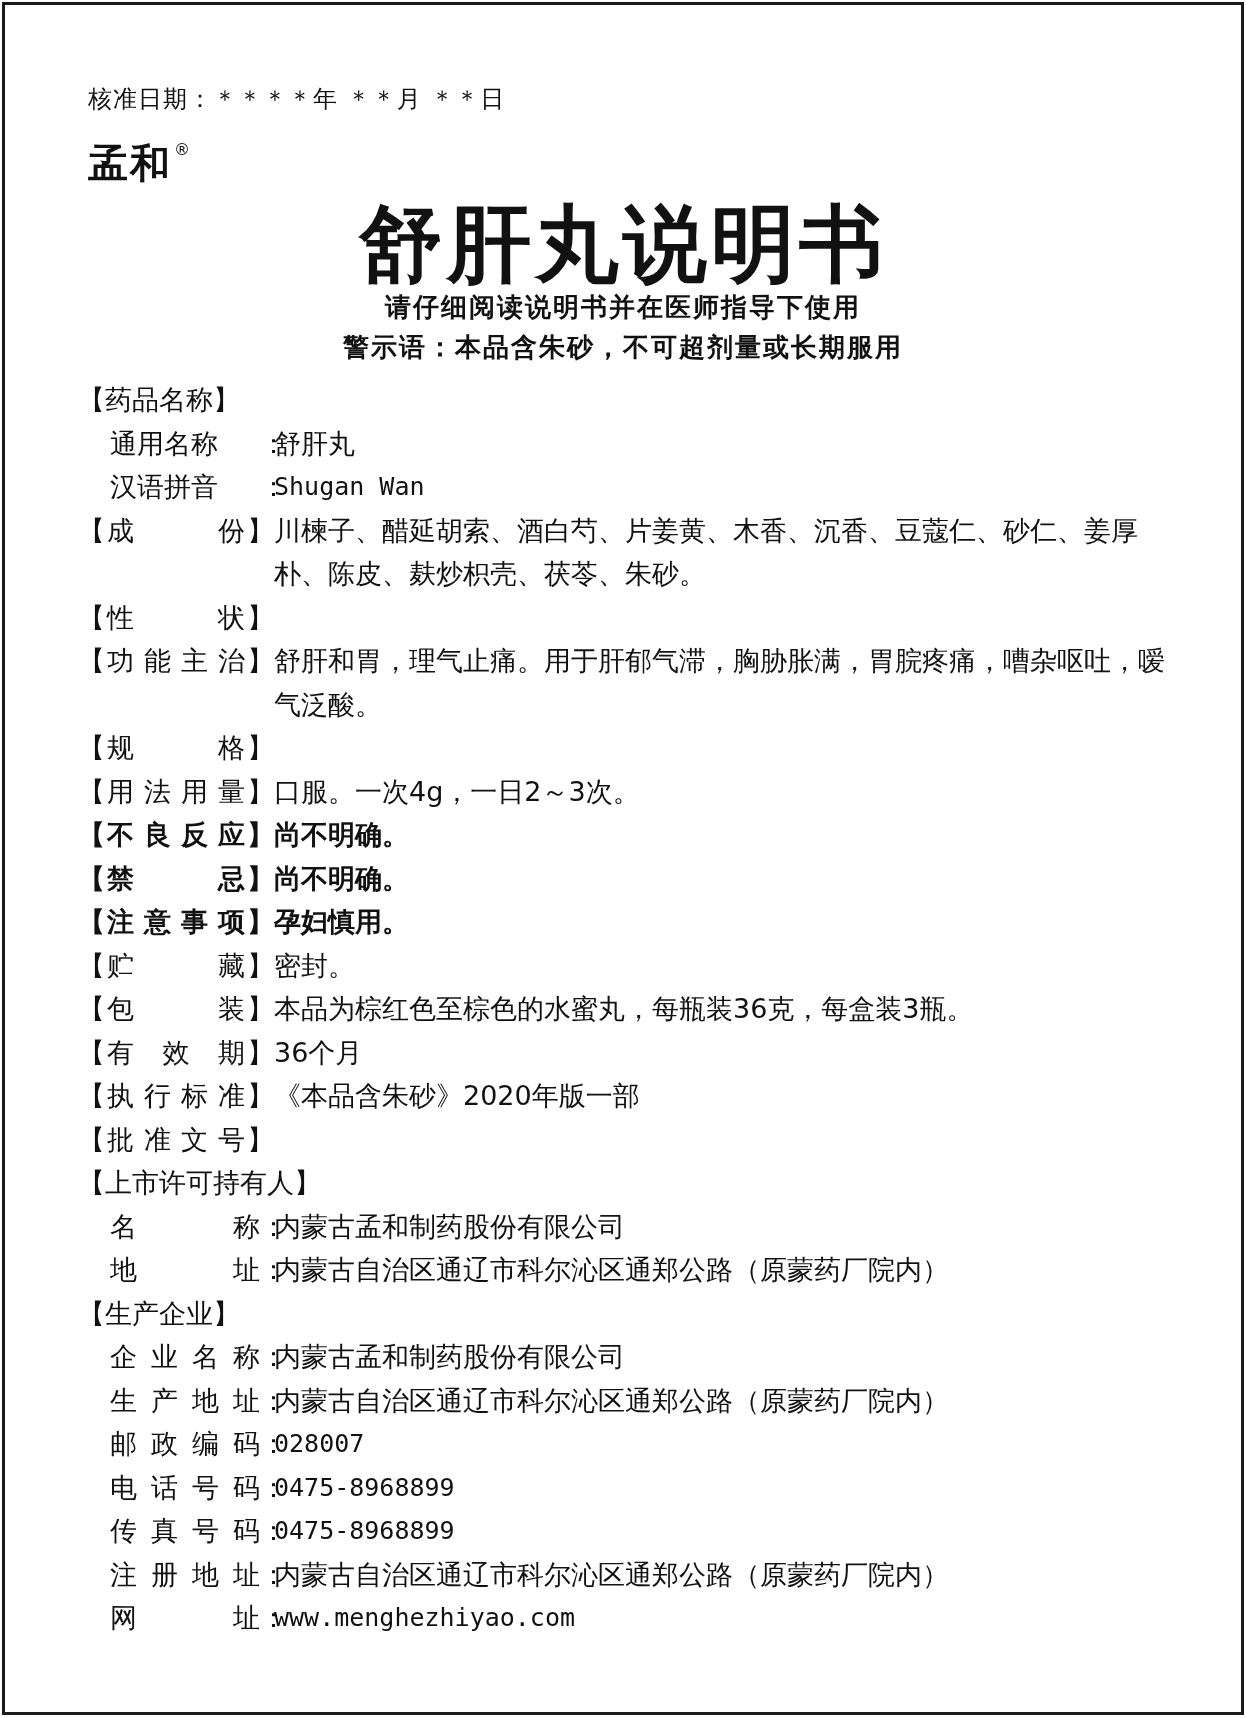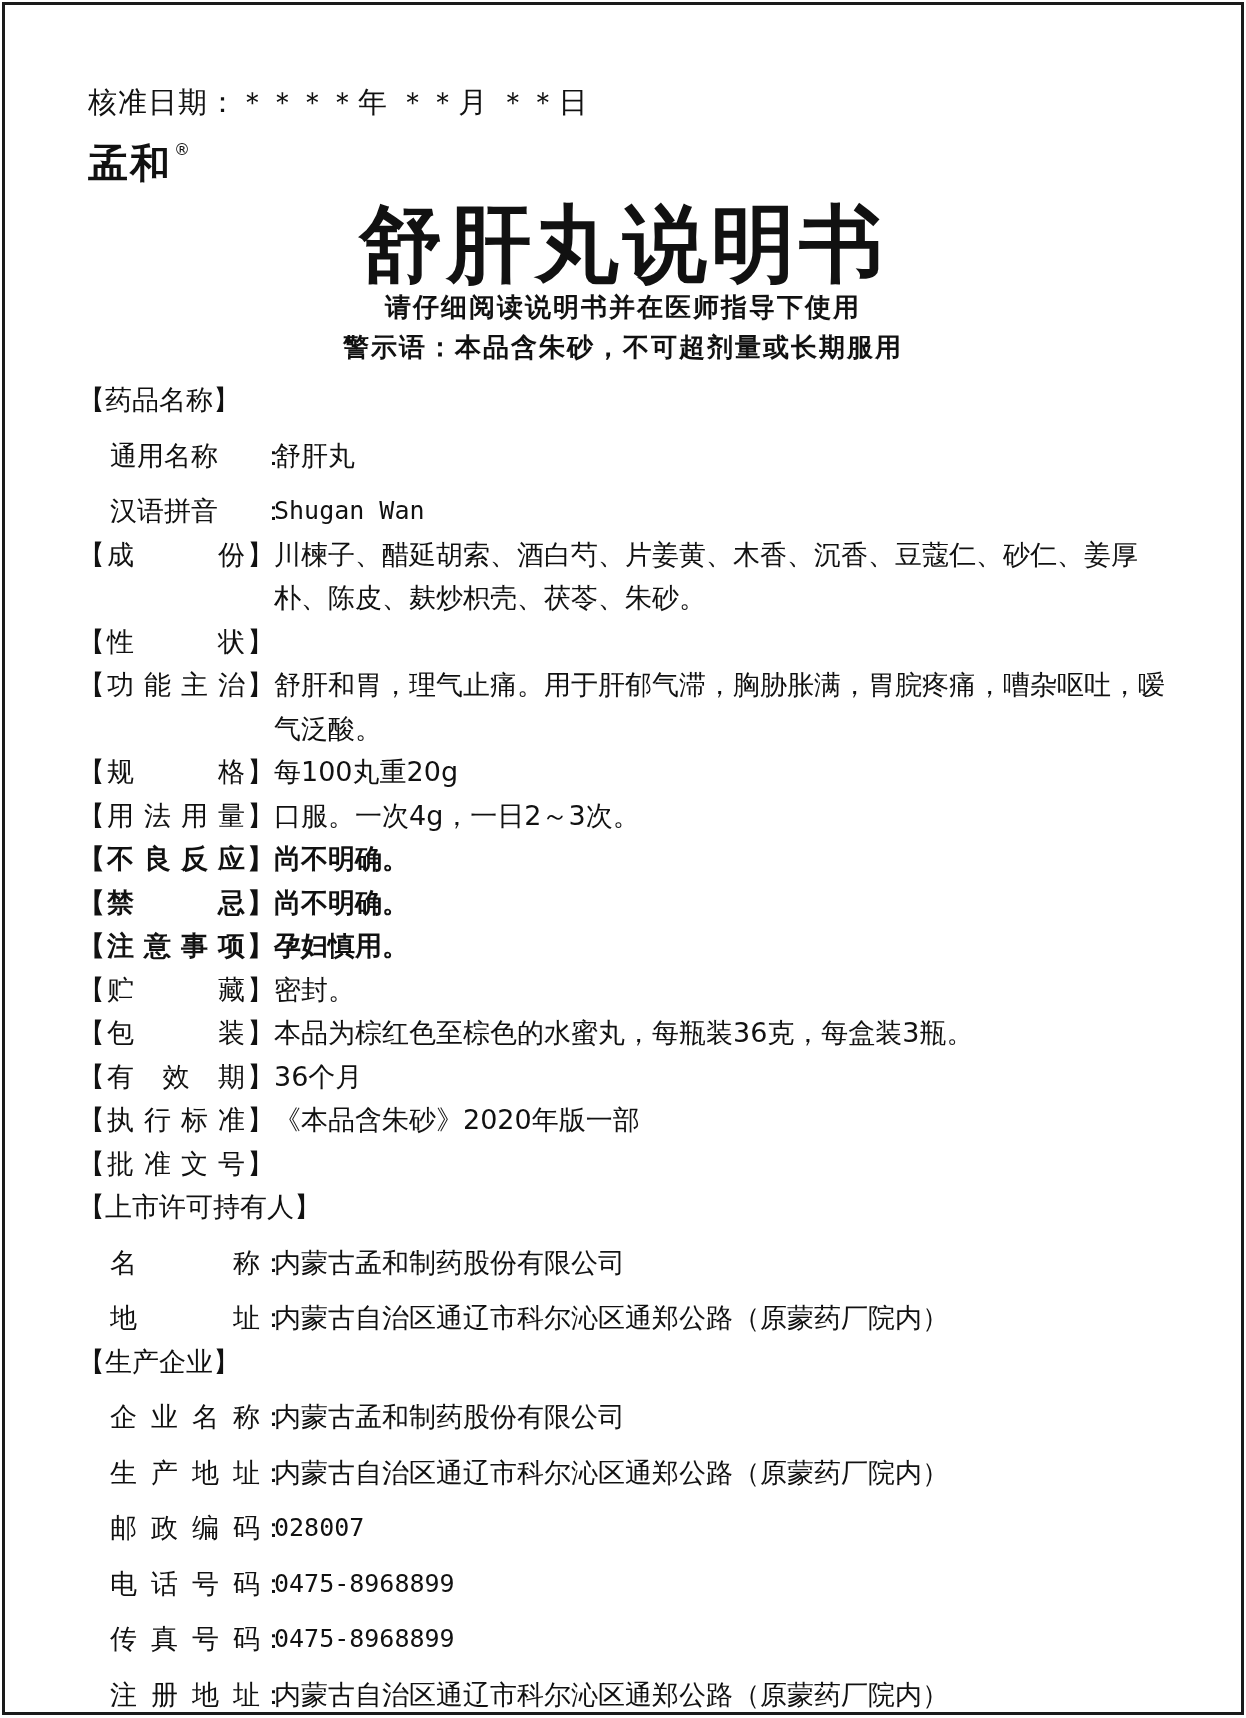--- a/index.html
+++ b/index.html
@@ -1,34 +1,34 @@
 <!DOCTYPE html>
 <html><head>
 <meta charset="utf-8">
 <style>
   html, body { margin:0; padding:0; background:#ffffff; }
   body { width:1246px; height:1718px; position:relative; overflow:hidden;
          font-family:"DejaVu Sans","Liberation Sans",sans-serif; color:#111; }
   .frame { position:absolute; left:2px; top:2px; width:1236px; height:1707px;
            border:3px solid #1a1a1a; box-sizing:content-box; }
-  .approval { position:absolute; left:88px; top:83px; font-size:29px; letter-spacing:1px; white-space:nowrap; }
+  .approval { position:absolute; left:88px; top:83px; font-size:24px; letter-spacing:1px; white-space:nowrap; }
   .brand { position:absolute; left:88px; top:136px; font-size:40px; font-weight:bold; letter-spacing:2px;text-align:center; }
   .brand sup { font-size:16px; font-weight:normal; position:relative; top:-8px; margin-left:2px; }
   .title { position:absolute; left:0; width:1246px; top:188px; text-align:center;
            font-family:"DejaVu Serif","Liberation Serif",serif; font-size:84px; font-weight:bold; letter-spacing:4px; }
   .notice { position:absolute; left:0; width:1246px; text-align:center; font-size:26px; font-weight:bold; letter-spacing:2px; }
   .n1 { top:290px; } .n2 { top:330px; }
   .rows { position:absolute; left:78px; top:378px; width:1120px; }
   .row { display:flex; font-size:27px; line-height:43.5px; white-space:nowrap; }
   .row.bold { font-weight:bold; }
   .lbl { width:196px; flex:none; display:flex; justify-content:space-between; }
   .lbl .br { flex:none; }
   .lbl .txt { flex:1; display:flex; justify-content:space-between; padding:0 2px; }
   .val { white-space:normal; width:910px; }
-  .sub { display:flex; font-size:27px; line-height:43.5px; padding-left:32px; white-space:nowrap;margin-top:12px; }
+  .sub { display:flex; font-size:27px; line-height:43.5px; padding-left:32px; white-space:nowrap; }
   .sub .lbl2 { width:150px; flex:none; display:flex; justify-content:space-between; }
   .sub .colon { width:14px; flex:none; }
   .head { font-size:27px; line-height:43.5px; }
   .latin { font-family:"DejaVu Sans Mono","Liberation Mono",monospace; font-size:25px; }
 </style>
 </head>
 <body>
 
 <div class="frame"></div>
 
@@ -88,21 +88,20 @@
       </div>
       <div class="row">
         <div class="lbl">
           <span class="br">【</span>
           <span class="txt">
             <span>规</span>
             <span>格</span>
           </span>
           <span class="br">】</span>
         </div>
-        <div class="val">每100丸重20g</div>
       </div>
       <div class="row">
         <div class="lbl">
           <span class="br">【</span>
           <span class="txt">
             <span>用</span>
             <span>法</span>
             <span>用</span>
             <span>量</span>
           </span>

